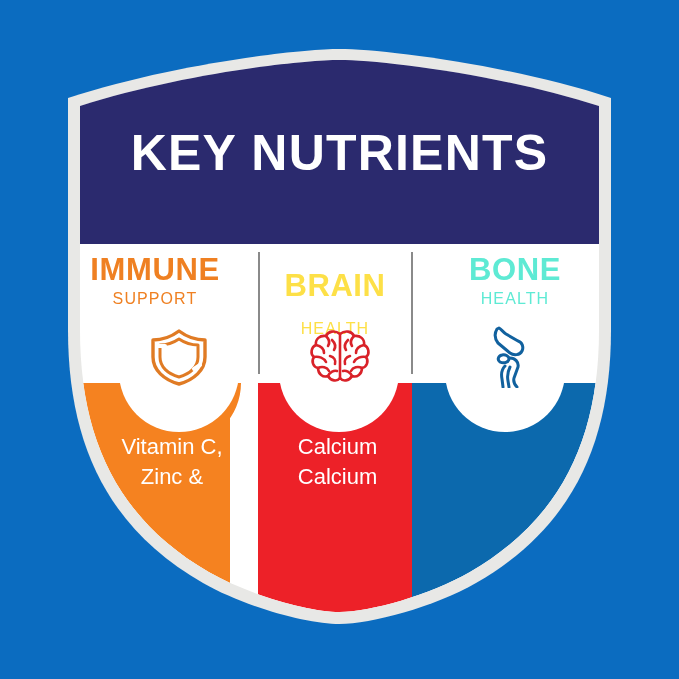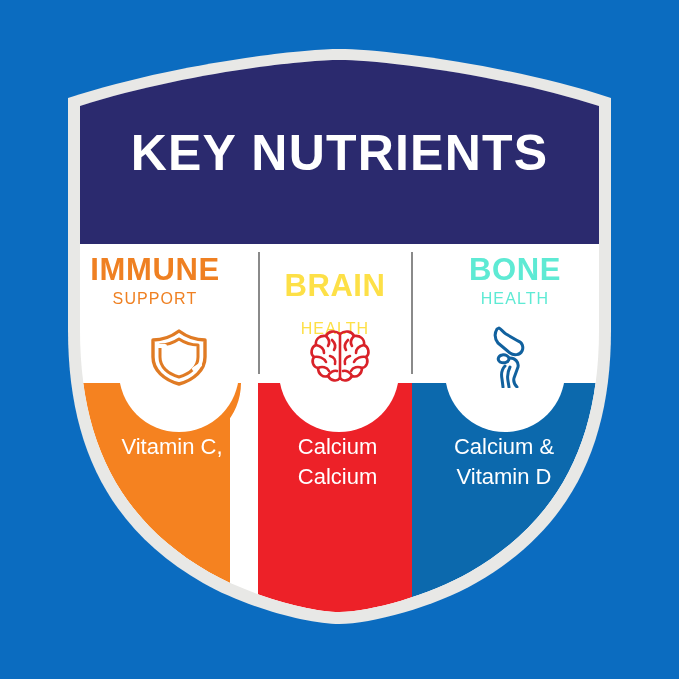--- a/index.html
+++ b/index.html
@@ -295,24 +295,21 @@
                    L 34 61"></path>
           <path d="M 41 41
                    C 39 45, 38 50, 39 55
                    L 40 61"></path>
         </g>
       </svg>
     </div>
 
     <div class="cap" id="cap-immune">
       <div>Vitamin C,</div>
+      <div>Zinc &amp;</div>
     </div>
     <div class="cap" id="cap-brain">
       <div>Calcium</div>
       <div>Calcium</div>
     </div>
-    <div class="cap" id="cap-bone">
-      <div>Calcium &amp;</div>
-      <div>Vitamin D</div>
-    </div>
 
   </div>
 </div>
 
 </body></html>

